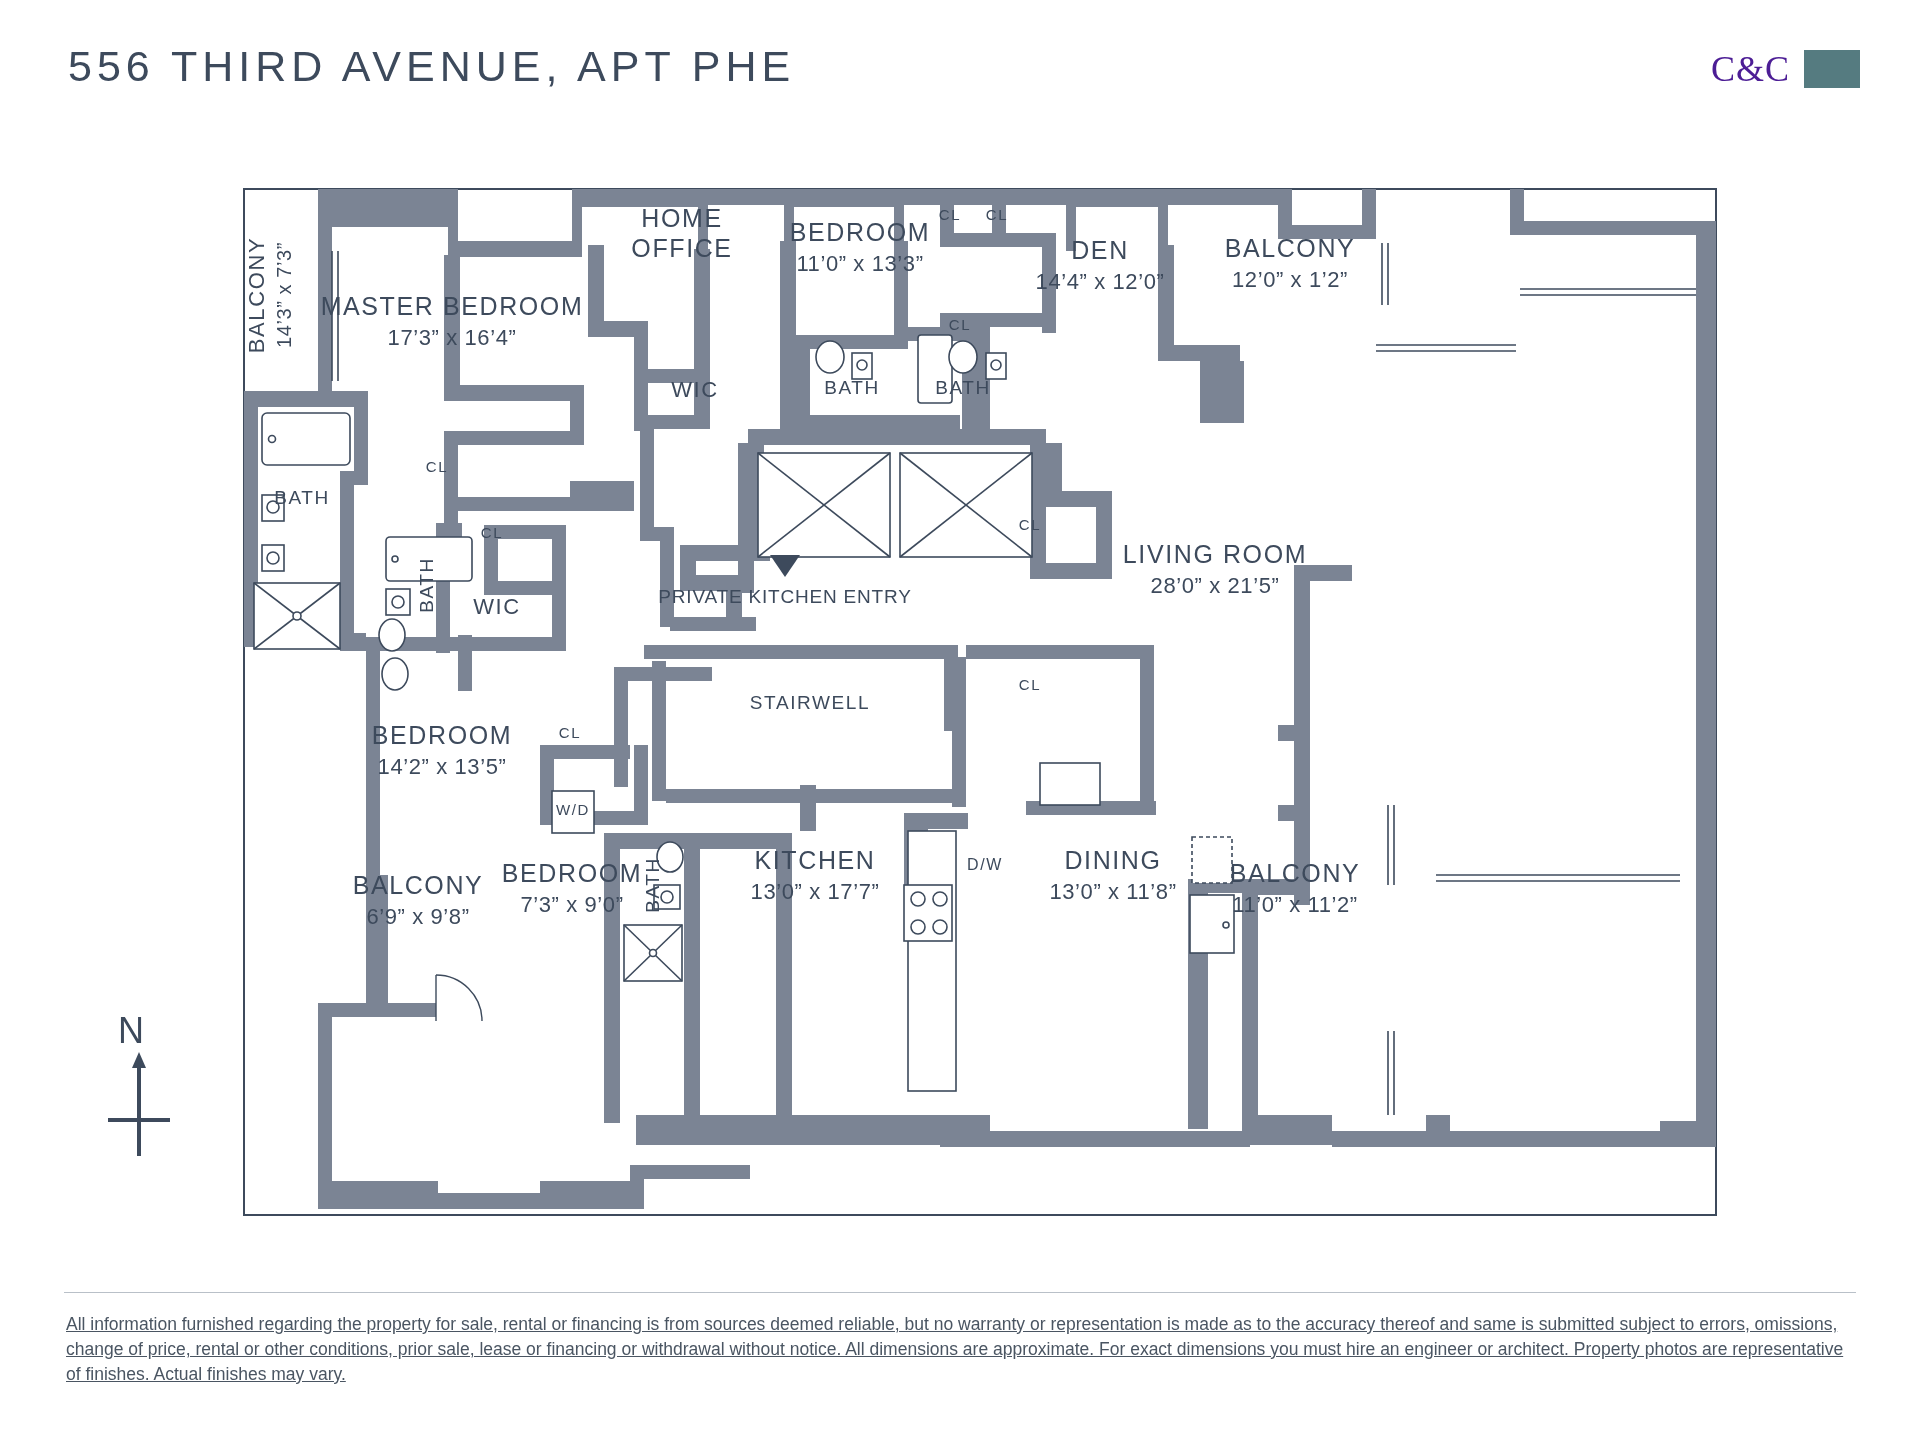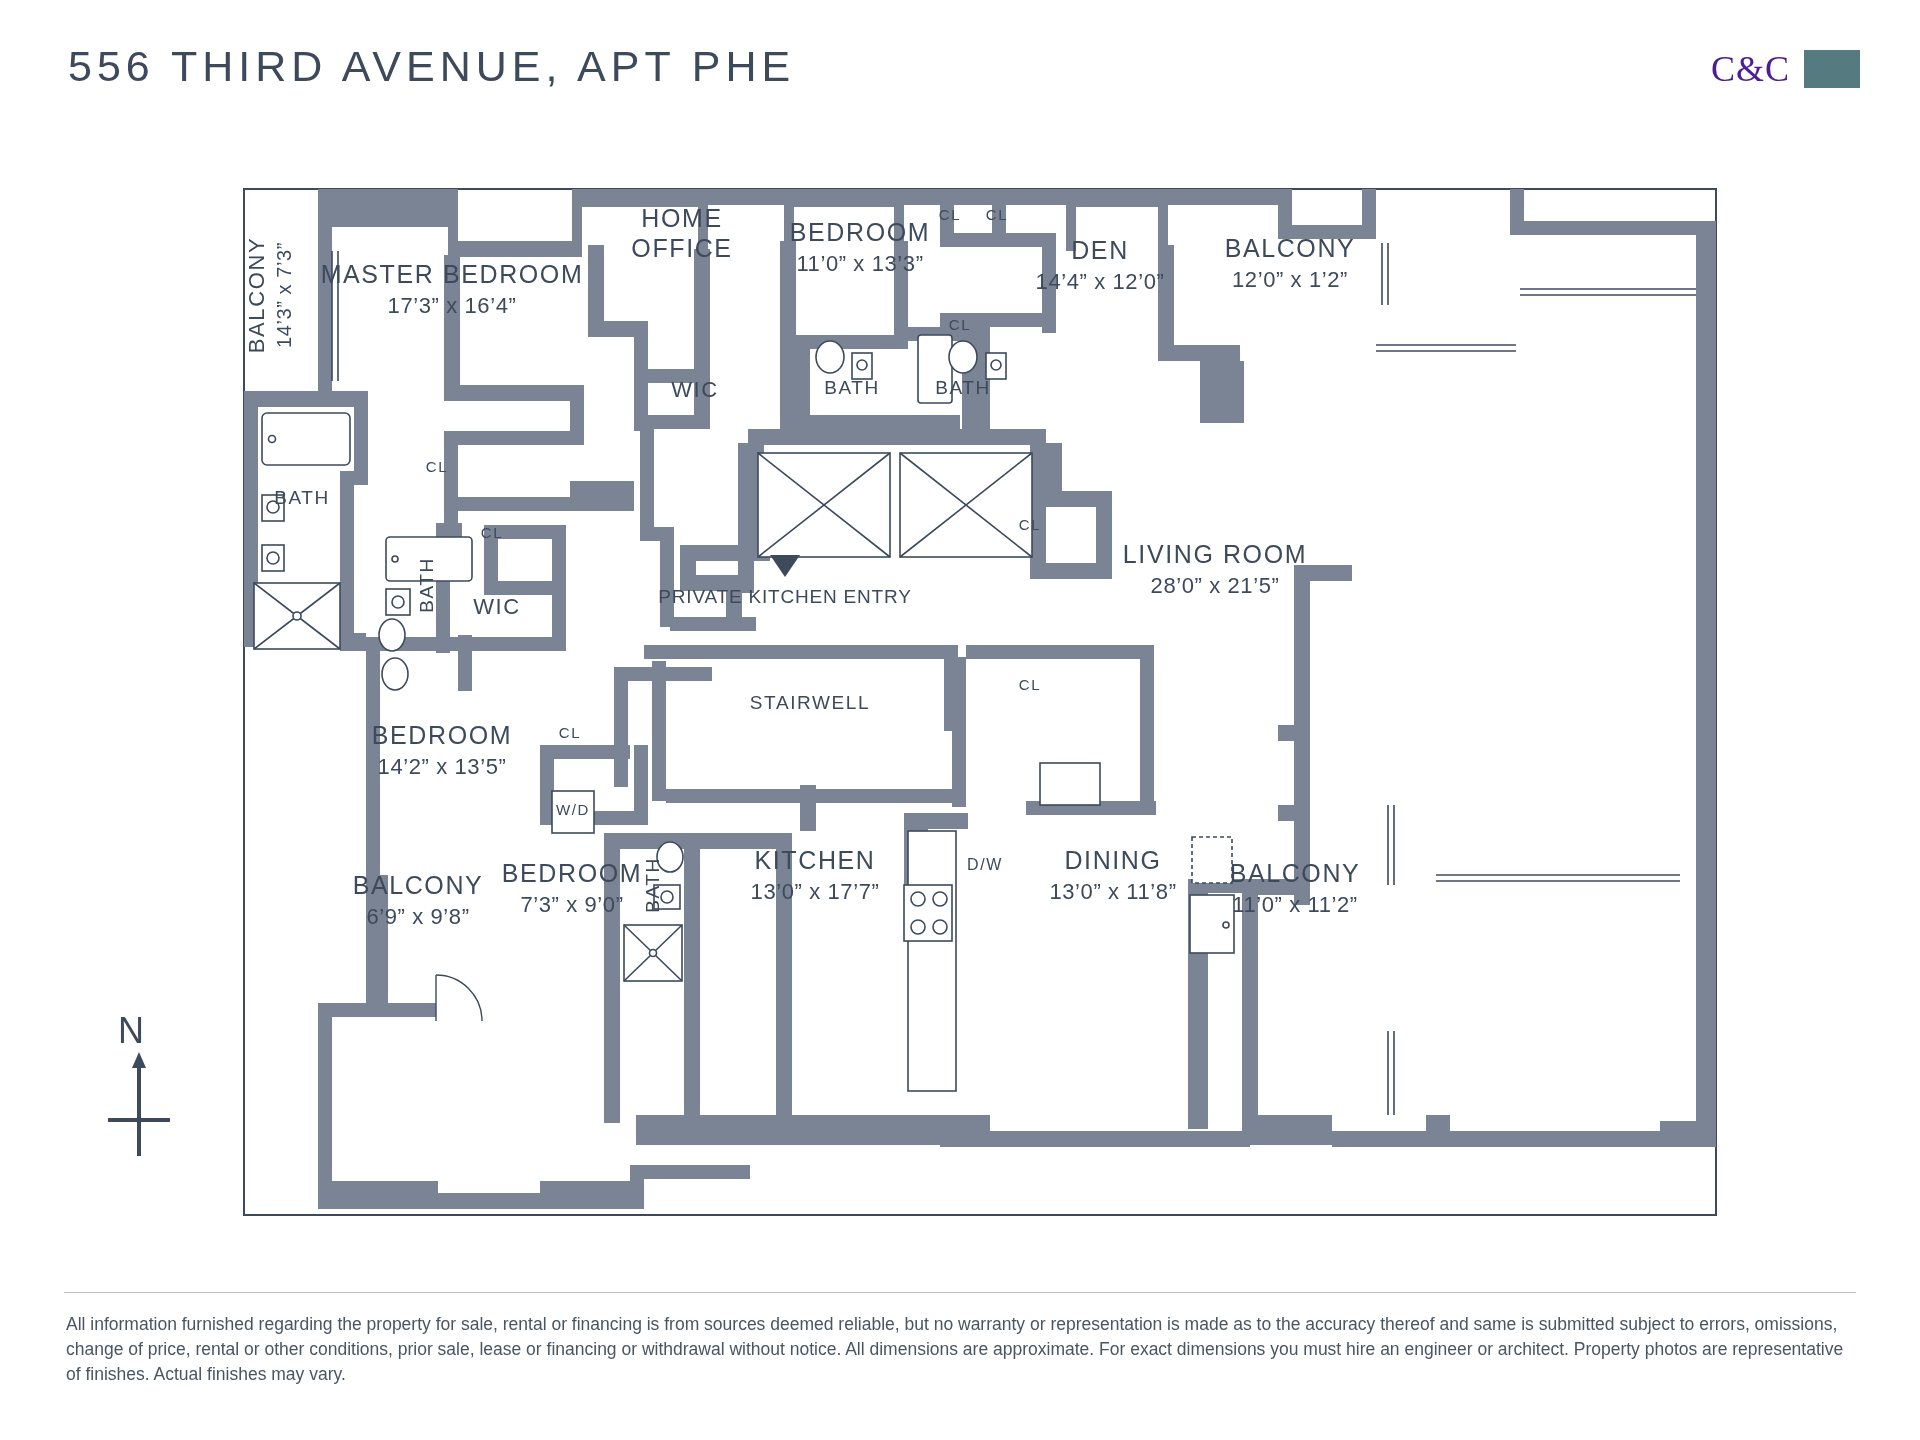--- a/index.html
+++ b/index.html
@@ -62,20 +62,21 @@
     background: #b9c0c8;
   }
   #disclaimer {
     position: absolute;
     left: 66px;
     top: 1312px;
     width: 1790px;
     font-size: 17.5px;
     line-height: 25px;
     color: #4a5562;
+    text-decoration: underline;
   }
   
   #compass {
     position: absolute;
     left: 100px;
     top: 1010px;
     width: 90px;
     height: 200px;
   }
   #compass .n {
@@ -390,21 +391,21 @@
         <line x1="196" y1="790" x2="196" y2="836"></line>
       </g>
 
       <polygon points="530,370 560,370 545,392" fill="#3d4a5c"></polygon>
     </svg>
 
     <div class="lbl med vert" style="left:30px; top:110px;">
       <span class="nm">BALCONY</span>
       <span class="dm">14’3” x 7’3”</span>
     </div>
-    <div class="lbl big" style="left:212px; top:104px;">
+    <div class="lbl big" style="left:212px; top:136px;">
       <span class="nm">MASTER BEDROOM</span>
       <span class="dm">17’3” x 16’4”</span>
     </div>
     <div class="lbl big" style="left:442px; top:48px;">
       <span class="nm" style="font-size:25px;">HOME</span>
       <span class="nm" style="font-size:25px;">OFFICE</span>
     </div>
     <div class="lbl big" style="left:620px; top:62px;">
       <span class="nm">BEDROOM</span>
       <span class="dm">11’0” x 13’3”</span>

